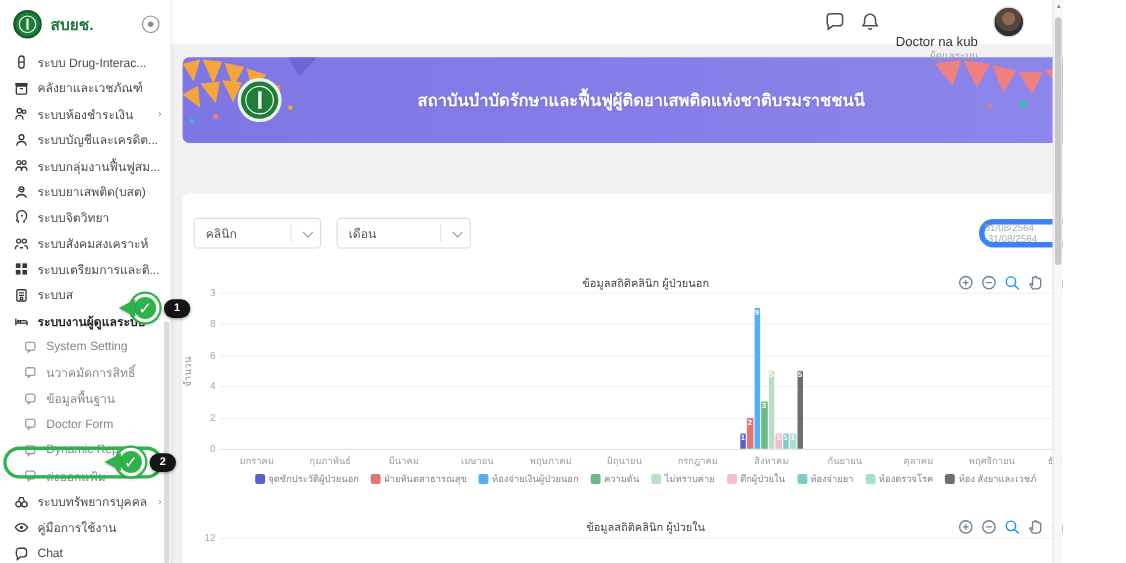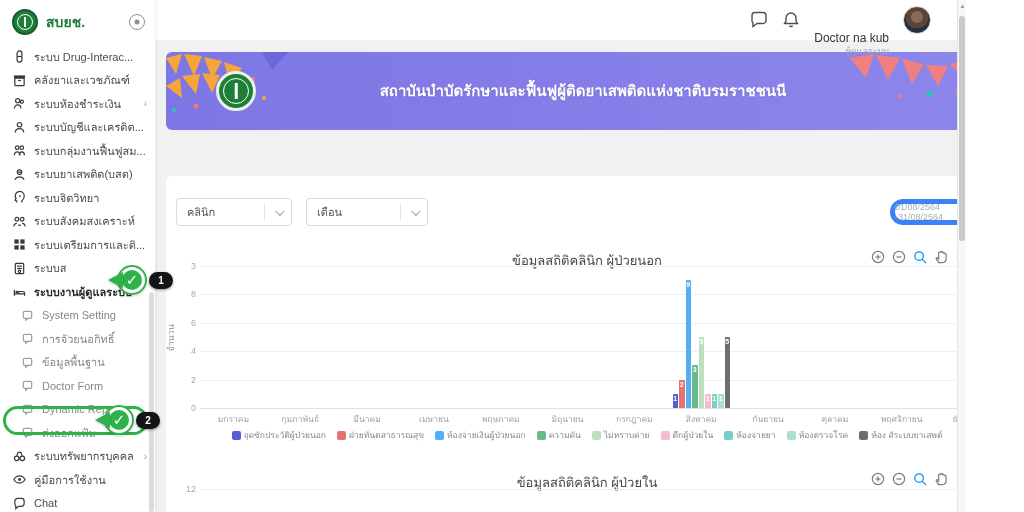--- a/index.html
+++ b/index.html
@@ -51,21 +51,21 @@
   .select .sel-lbl{flex:1;padding:0 10px;}
   .select .sel-div{width:1px;height:16px;background:#e3e3e3;}
   .select .caret{width:26px;display:flex;align-items:center;justify-content:center;}
   .caret::after{content:"";width:6px;height:6px;border-right:1.5px solid #9aa0a6;border-bottom:1.5px solid #9aa0a6;transform:rotate(45deg) translateY(-2px);}
   .sel-clinic{left:10px;width:116px;}
   .sel-month{left:140px;width:122px;}
   .date-input{position:absolute;right:20px;top:1px;width:98px;height:26px;border:5px solid #3b82f6;border-radius:13px;display:flex;align-items:center;justify-content:center;font-size:9px;color:#a7adb3;cursor:text;background:#fff;}
 
   
   .chart-header{position:absolute;left:0;width:100%;height:16px;}
-  .chart-title{position:absolute;left:0;width:100%;text-align:center;font-size:13px;color:#44484a;}
+  .chart-title{position:absolute;left:0;width:100%;text-align:center;font-size:10px;color:#44484a;}
   .chart-toolbar{position:absolute;right:18px;top:0;display:flex;gap:7px;align-items:center;}
   .chart-toolbar .ti{width:14px;height:14px;color:#6e8192;cursor:pointer;}
   .chart-toolbar .ti.blue{color:#008ffb;}
   .plot{position:absolute;left:34px;right:6px;}
   .gridline{position:absolute;left:0;right:0;height:1px;background:#efefef;}
   .gridline.zero{background:#e0e0e0;}
   .ytick{position:absolute;width:26px;text-align:right;font-size:9px;color:#a5abb1;transform:translateY(-50%);}
   .ylabel{position:absolute;font-size:9px;color:#8f969c;transform:rotate(-90deg);transform-origin:center;}
   .bar{position:absolute;bottom:0;width:5.5px;border-radius:1px 1px 0 0;}
   .bar .bval{position:absolute;top:0px;left:50%;transform:translateX(-50%);font-size:7px;font-weight:bold;color:#fff;line-height:9px;}
@@ -222,21 +222,21 @@
           </span>
           <span class="lbl">System Setting</span>
         </div>
         <div class="nav-row sub">
           <span class="ic">
             <svg viewBox="0 0 14 14" width="13" height="13" fill="none" stroke="currentColor" stroke-width="1.3">
               <rect x="2.5" y="2.5" width="9" height="7.5" rx="1.5"></rect>
               <path d="M5 10v2l2.5-2"></path>
             </svg>
           </span>
-          <span class="lbl">การจัวยนอกิทธิ์</span>
+          <span class="lbl">นวาคมัดการสิทธิ์</span>
         </div>
         <div class="nav-row sub">
           <span class="ic">
             <svg viewBox="0 0 14 14" width="13" height="13" fill="none" stroke="currentColor" stroke-width="1.3">
               <rect x="2.5" y="2.5" width="9" height="7.5" rx="1.5"></rect>
               <path d="M5 10v2l2.5-2"></path>
             </svg>
           </span>
           <span class="lbl">ข้อมูลพื้นฐาน</span>
         </div>
@@ -494,21 +494,21 @@
         <div class="legend-item">
           <span class="legend-swatch" style="background: rgb(121, 206, 197);"></span>
           <span>ห้องจ่ายยา</span>
         </div>
         <div class="legend-item">
           <span class="legend-swatch" style="background: rgb(169, 223, 211);"></span>
           <span>ห้องตรวจโรค</span>
         </div>
         <div class="legend-item">
           <span class="legend-swatch" style="background: rgb(109, 110, 113);"></span>
-          <span>ห้อง สัระบบยาเสพต์</span>
+          <span>ห้อง สังยาและเวชภ์</span>
         </div>
       </div>
 
     <div class="chart-header" style="top:296px;">
       <div class="chart-title">ข้อมูลสถิติคลินิก ผู้ป่วยใน</div>
       <div class="chart-toolbar" id="toolbar2">
           <div class="ti"><svg viewBox="0 0 15 15" width="14" height="14" fill="none" stroke="currentColor" stroke-width="1.3">
               <circle cx="7.5" cy="7.5" r="6"></circle>
               <line x1="7.5" y1="4.8" x2="7.5" y2="10.2"></line>
               <line x1="4.8" y1="7.5" x2="10.2" y2="7.5"></line>

